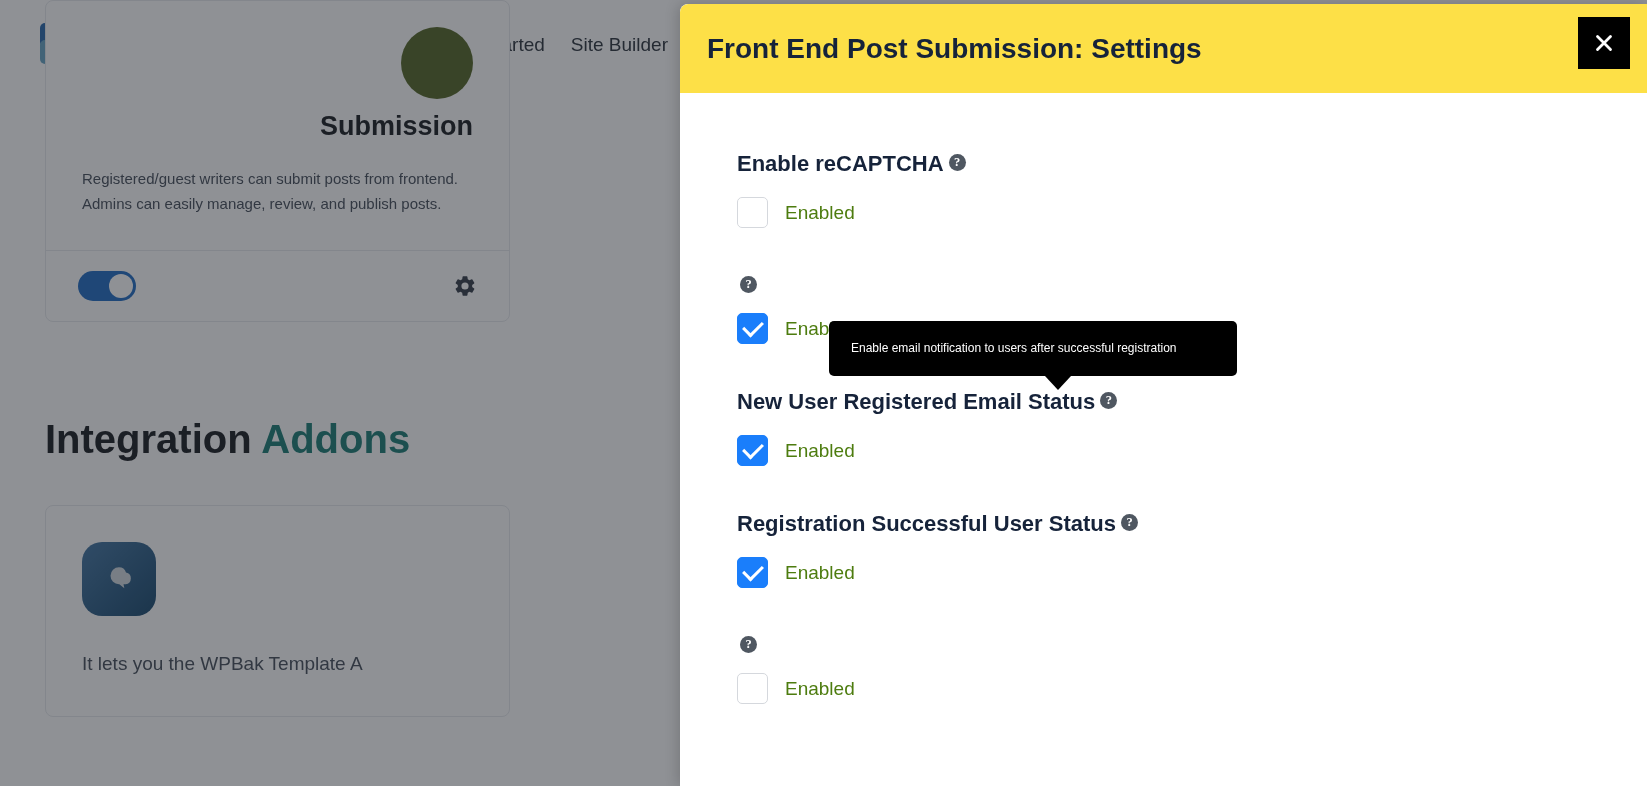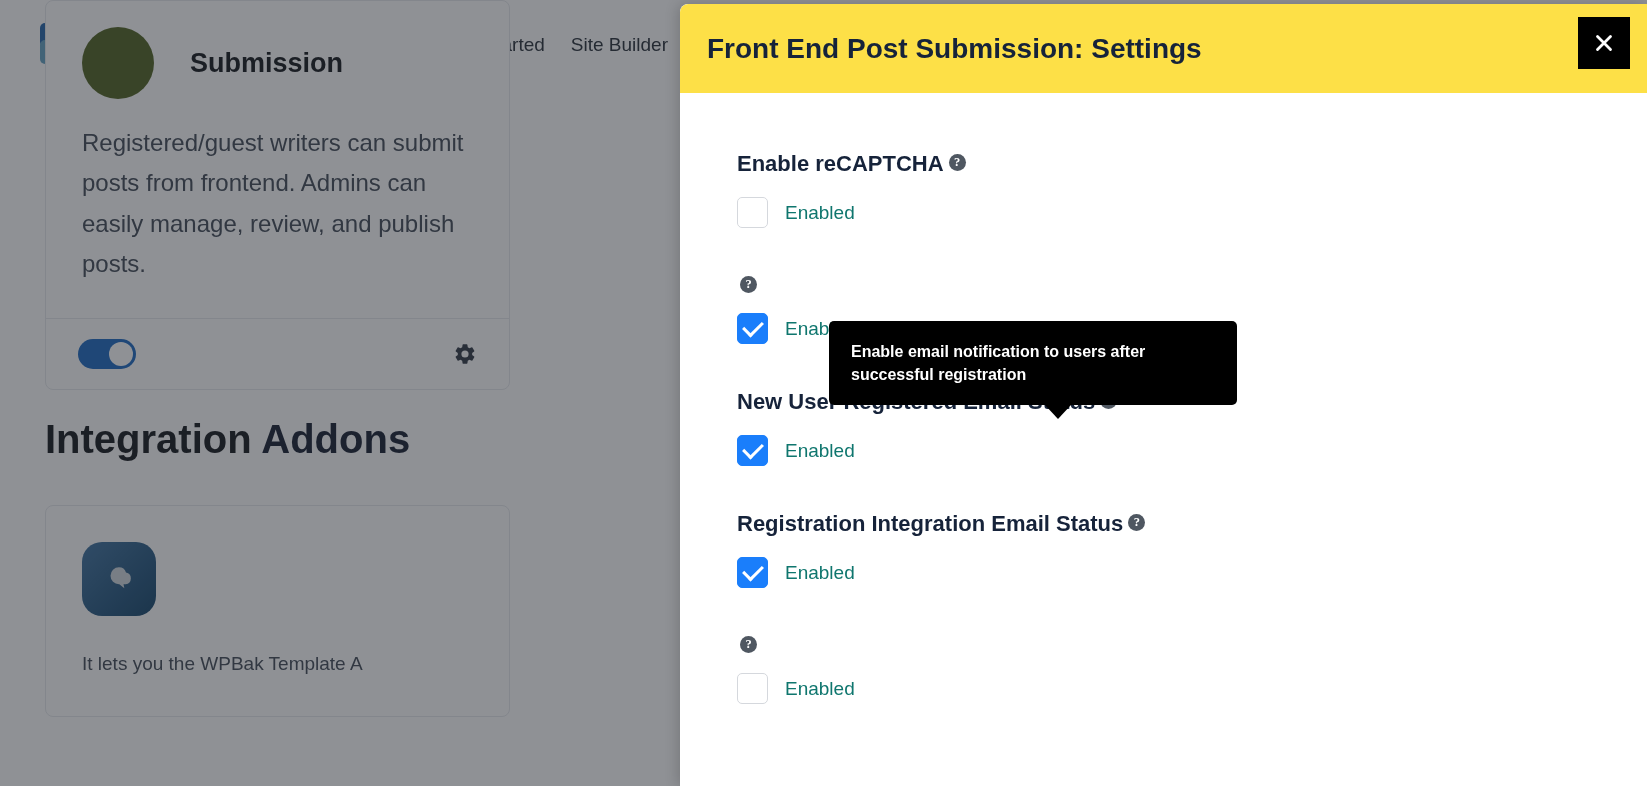--- a/index.html
+++ b/index.html
@@ -100,38 +100,39 @@
     left: 45px;
     top: -85px;
     width: 465px;
     border: 1px solid #e6e8ec;
     border-radius: 8px;
     background: #fff;
     box-sizing: border-box;
   }
   .fc-head {
     display: flex;
-    align-items: center;
-    gap: 36px;
+    align-items: flex-end;
+    gap: 12px;
     padding: 26px 36px 6px 36px;
+    flex-direction: column;
   }
   .fc-icon {
     width: 72px; height: 72px;
     border-radius: 50%;
     background: #4c5e1c;
     flex: none;
   }
   .fc-title {
     font-size: 27px;
     font-weight: bold;
     color: #0e1116;
   }
   .fc-desc {
     padding: 18px 36px 34px 36px;
-    font-size: 24px;
+    font-size: 15px;
     line-height: 1.68;
     color: #3d4653;
   }
   .fc-foot {
     border-top: 1px solid #e6e8ec;
     padding: 20px 32px;
     display: flex;
     align-items: center;
     justify-content: space-between;
   }
@@ -156,21 +157,21 @@
 
   .section-title {
     position: absolute;
     left: 45px;
     top: 332px;
     font-size: 40px;
     font-weight: bold;
     color: #0e1116;
     white-space: nowrap;
   }
-  .section-title em { font-style: normal; color: #0f172a; }
+  .section-title em { font-style: normal; color: #0f766e; }
 
   .addon-grid {
     position: absolute;
     left: 45px;
     top: 420px;
     display: flex;
     gap: 42px;
   }
   .addon-card {
     width: 465px;
@@ -301,35 +302,35 @@
   .cb.off { border: 1px solid #d5d8dd; background: #ffffff; }
   .cb.on  { background: #1a7efb; border: 1px solid #1a7efb; }
   .cb.on::after {
     content: "";
     display: block;
     width: 9px; height: 16px;
     border: solid #ffffff;
     border-width: 0 3px 3px 0;
     transform: translateY(-2px) rotate(45deg);
   }
-  .cb-label { font-size: 19px; color: #0f766e; }
+  .cb-label { font-size: 19px; color: #4d7c0f; }
 
   
   #tooltip {
     position: absolute;
     left: 829px;
     top: 321px;
     width: 408px;
     background: #000000;
     color: #ffffff;
     border-radius: 5px;
     padding: 19px 22px;
     box-sizing: border-box;
-    font-size: 16px;
-    font-weight: bold;
+    font-size: 12px;
+    font-weight: normal;
     line-height: 1.44;
   }
   #tooltip::after {
     content: "";
     position: absolute;
     left: 216px;
     bottom: -14px;
     border-left: 13px solid transparent;
     border-right: 13px solid transparent;
     border-top: 14px solid #000000;
@@ -438,21 +439,21 @@
         <span class="help-icon">?</span>
       </div>
       <div class="setting-control">
         <div class="cb on"></div>
         <span class="cb-label">Enabled</span>
       </div>
     </div>
 
     <div class="setting-row">
       <div class="setting-label">
-        <span>Registration Integration Email Status</span>
+        <span>Registration Successful User Status</span>
         <span class="help-icon">?</span>
       </div>
       <div class="setting-control">
         <div class="cb on"></div>
         <span class="cb-label">Enabled</span>
       </div>
     </div>
 
     <div class="setting-row">
       <div class="setting-label">

